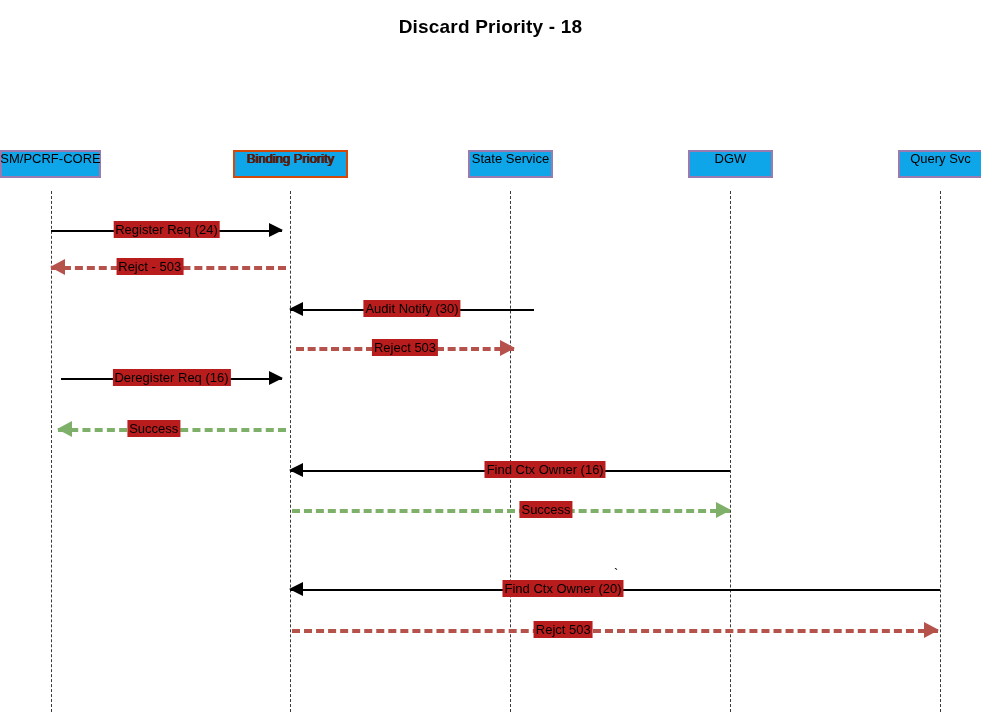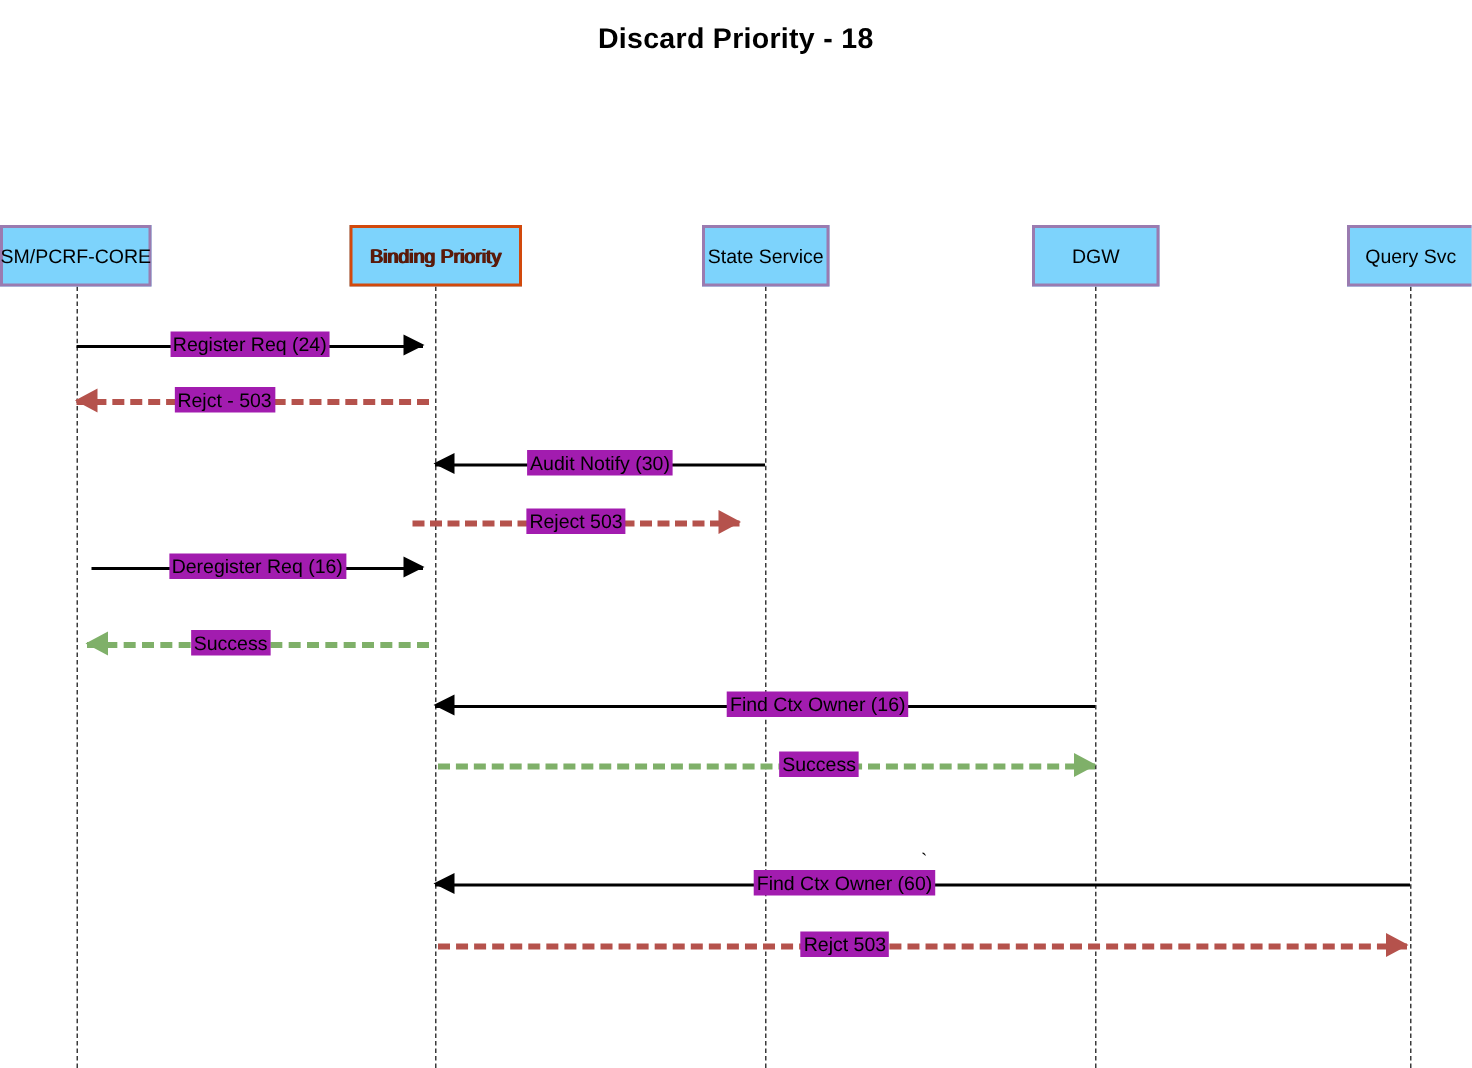--- a/index.html
+++ b/index.html
@@ -35,26 +35,25 @@
   .lifeline {
     position: absolute;
     width: 0;
     border-left: 1px dashed #3a3a3a;
     top: 191px;
     height: 521px;
   }
 
   .participant-box {
     position: absolute;
-    height: 41px;
-    background: #7dd3fc;
+    height: 28px;
+    background: #0ea5e9;
     border: 2px solid #9a7bb0;
     box-sizing: border-box;
     display: flex;
-    align-items: center;
     justify-content: center;
   }
   .participant-box.accent {
     border-color: #d2490c;
   }
   .participant-label {
     font-size: 13px;
     color: #000000;
     white-space: nowrap;
     line-height: 14px;
@@ -126,21 +125,21 @@
     border-bottom-width: 8px;
     border-right-width: 15px;
     top: 0px;
   }
 
   .msg .label {
     position: absolute;
     top: -1px;
     left: 50%;
     transform: translateX(-50%);
-    background: #a21caf;
+    background: #b91c1c;
     padding: 0 2px;
     font-size: 13px;
     color: #000000;
     white-space: nowrap;
     line-height: 17px;
   }
   .msg .label.shift-left {
     left: 42%;
   }
   .msg .label.shift-right {
@@ -189,26 +188,26 @@
     <div class="msg solid c-black dir-right" style="left: 51px; width: 231px; top: 222px;">
       <div class="line"></div>
       <div class="head"></div>
       <div class="label">Register Req (24)</div>
     </div>
     <div class="msg dashed c-red dir-left" style="left: 51px; width: 235px; top: 259px;">
       <div class="line"></div>
       <div class="head"></div>
       <div class="label shift-left">Rejct - 503</div>
     </div>
-    <div class="msg solid c-black dir-left" style="left: 290px; width: 220px; top: 301px;">
+    <div class="msg solid c-black dir-left" style="left: 290px; width: 220px; top: 301px; padding-left: 24px;">
       <div class="line"></div>
       <div class="head"></div>
       <div class="label">Audit Notify (30)</div>
     </div>
-    <div class="msg dashed c-red dir-right" style="left: 275px; width: 218px; top: 340px;">
+    <div class="msg dashed c-red dir-right" style="left: 296px; width: 218px; top: 340px;">
       <div class="line"></div>
       <div class="head"></div>
       <div class="label">Reject 503</div>
     </div>
     <div class="msg solid c-black dir-right" style="left: 61px; width: 221px; top: 370px;">
       <div class="line"></div>
       <div class="head"></div>
       <div class="label">Deregister Req (16)</div>
     </div>
     <div class="msg dashed c-green dir-left" style="left: 58px; width: 228px; top: 421px;">
@@ -222,21 +221,21 @@
       <div class="label shift-right">Find Ctx Owner (16)</div>
     </div>
     <div class="msg dashed c-green dir-right" style="left: 292px; width: 438px; top: 502px;">
       <div class="line"></div>
       <div class="head"></div>
       <div class="label shift-right">Success</div>
     </div>
     <div class="msg solid c-black dir-left" style="left: 290px; width: 650px; top: 581px;">
       <div class="line"></div>
       <div class="head"></div>
-      <div class="label shift-left">Find Ctx Owner (60)</div>
+      <div class="label shift-left">Find Ctx Owner (20)</div>
     </div>
     <div class="msg dashed c-red dir-right" style="left: 292px; width: 646px; top: 622px;">
       <div class="line"></div>
       <div class="head"></div>
       <div class="label shift-left">Rejct 503</div>
     </div>
   </div>
 
 <span class="stray-mark" style="left:614px; top:569px;">`</span>
 

